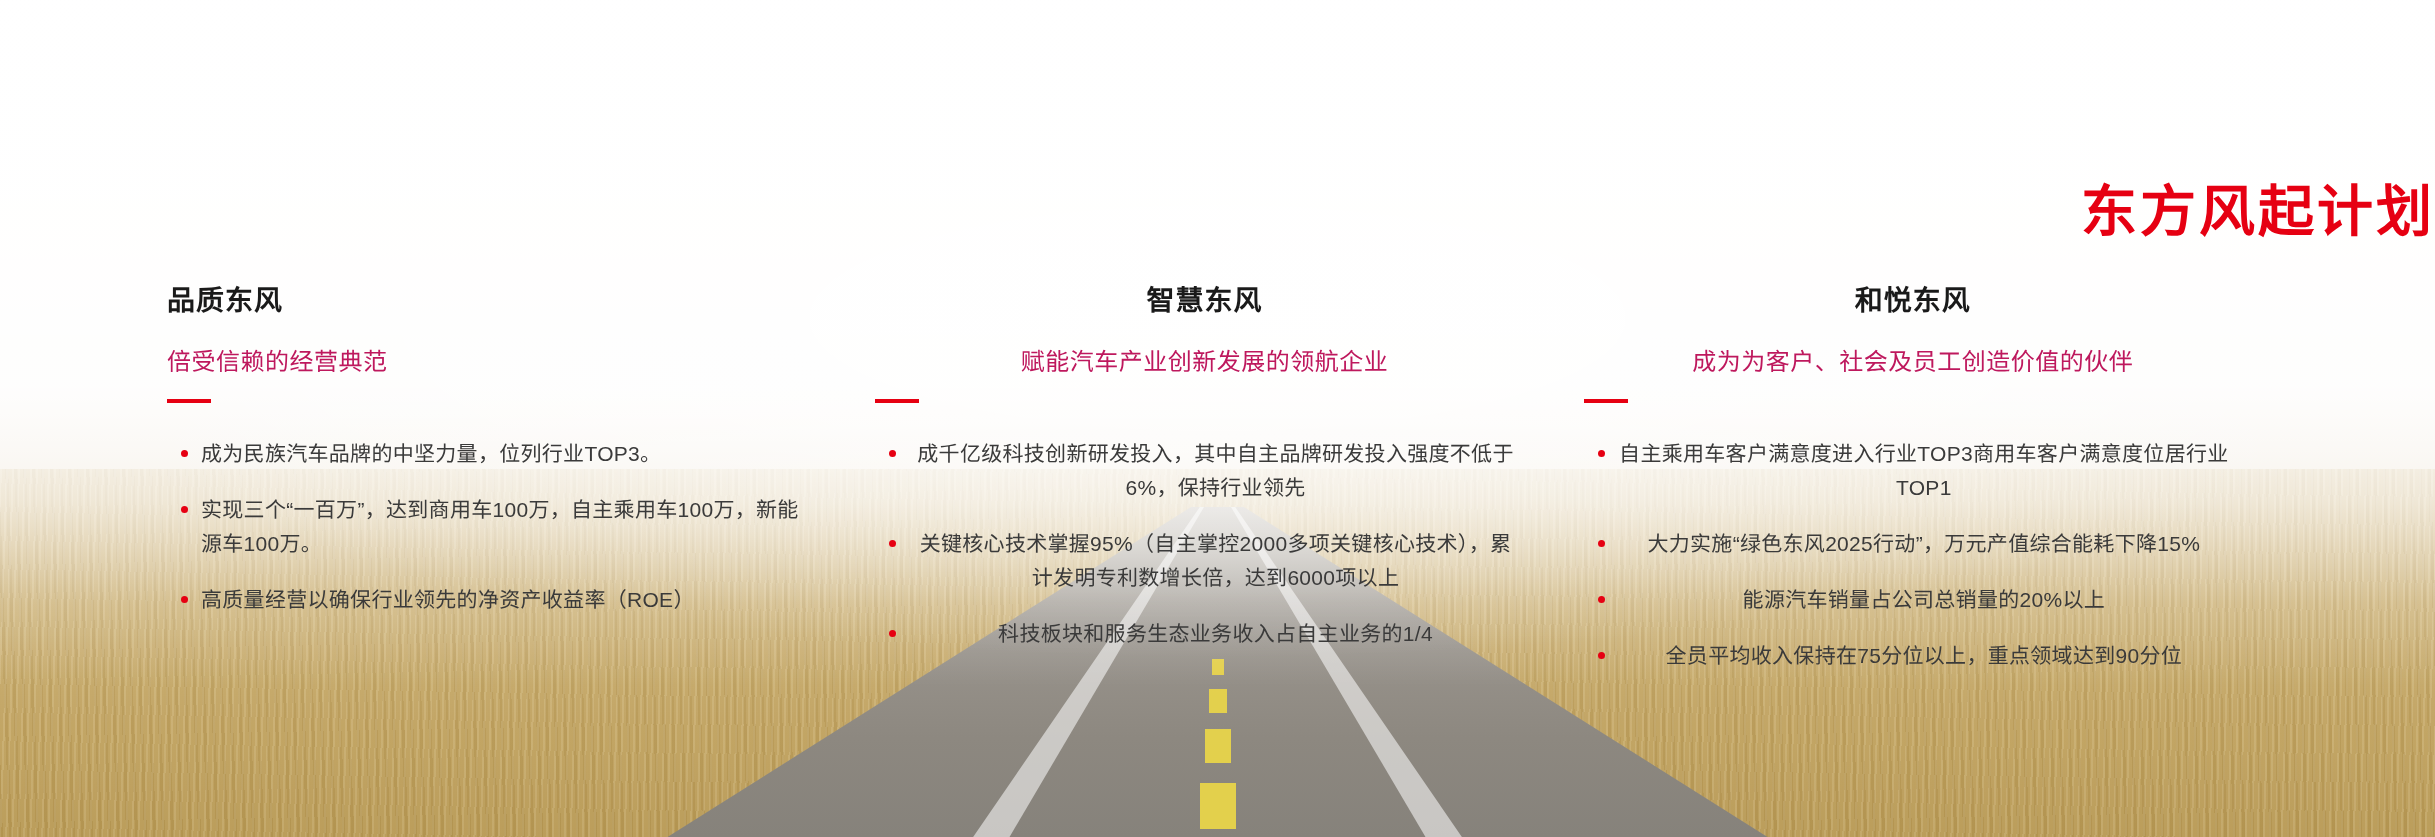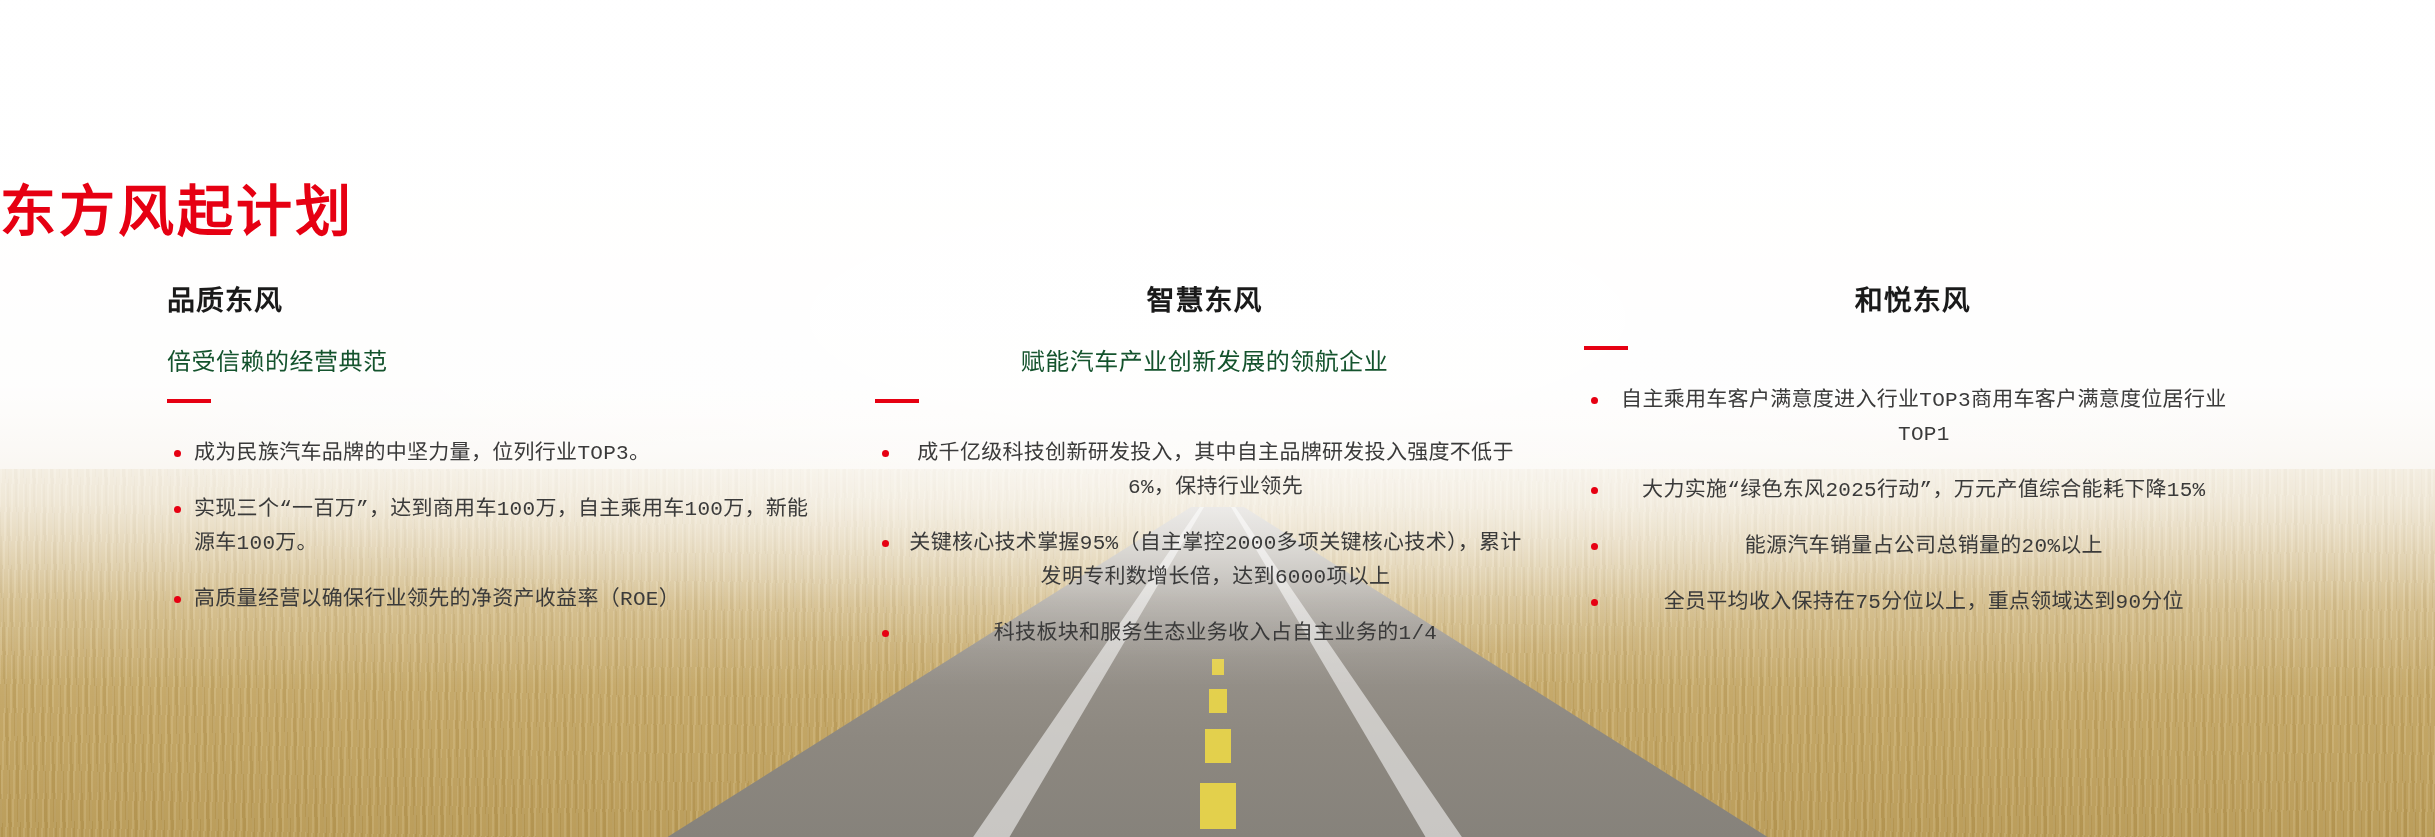--- a/index.html
+++ b/index.html
@@ -119,21 +119,21 @@
     z-index: 5;
     width: 2435px;
     height: 837px;
   }
 
   .main-title {
     position: absolute;
     top: 128px;
     left: 0;
     width: 100%;
-    text-align: left;
+    text-align: right;
     font-size: 56px;
     font-weight: bold;
     letter-spacing: 3px;
     color: #e60012;
     font-family: "Liberation Sans", "DejaVu Sans", sans-serif;
   }
 
   .columns {
     position: absolute;
     top: 278px;
@@ -154,36 +154,35 @@
   .col-title {
     font-size: 28px;
     font-weight: bold;
     color: #1a1a1a;
     letter-spacing: 1px;
     margin: 0 0 28px 0;
     font-family: "Liberation Sans", "DejaVu Sans", sans-serif;
   }
   .col-subtitle {
     font-size: 24px;
-    color: #14532d;
+    color: #be185d;
     margin: 0 0 22px 0;
     letter-spacing: .5px;
     line-height: 1.3;
   }
   .divider {
     width: 44px;
     height: 4px;
     background: #e60012;
     margin-bottom: 34px;
   }
   .bullets {
     list-style: none;
-    margin: 5px;
+    margin: 12px;
     padding: 0;
-    font-family: Liberation Mono, monospace;
   }
   .bullet {
     position: relative;
     padding-left: 22px;
     margin-bottom: 22px;
     font-size: 21px;
     line-height: 1.62;
     color: #3a3a3a;
     letter-spacing: .3px;
   }
@@ -242,20 +241,21 @@
         <div class="divider"></div>
         <ul class="bullets">
           <li class="bullet">成千亿级科技创新研发投入，其中自主品牌研发投入强度不低于6%，保持行业领先</li>
           <li class="bullet">关键核心技术掌握95%（自主掌控2000多项关键核心技术），累计发明专利数增长倍，达到6000项以上</li>
           <li class="bullet">科技板块和服务生态业务收入占自主业务的1/4</li>
         </ul>
       </div>
 
       <div class="col col-3">
         <h2 class="col-title">和悦东风</h2>
+        <p class="col-subtitle">成为为客户、社会及员工创造价值的伙伴</p>
         <div class="divider"></div>
         <ul class="bullets">
           <li class="bullet">自主乘用车客户满意度进入行业TOP3商用车客户满意度位居行业TOP1</li>
           <li class="bullet">大力实施“绿色东风2025行动”，万元产值综合能耗下降15%</li>
           <li class="bullet">能源汽车销量占公司总销量的20%以上</li>
           <li class="bullet">全员平均收入保持在75分位以上，重点领域达到90分位</li>
         </ul>
       </div>
 
     </div>

